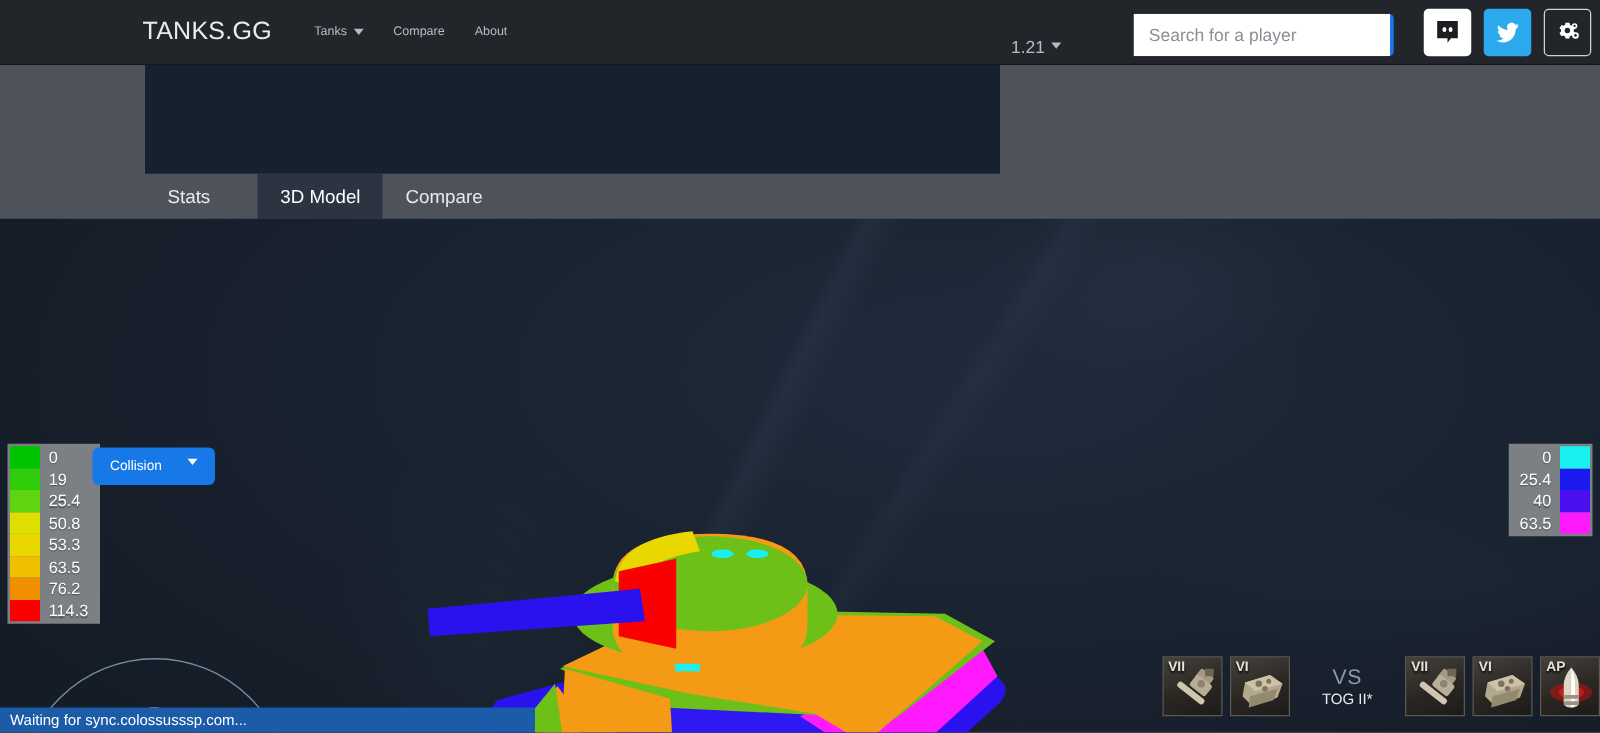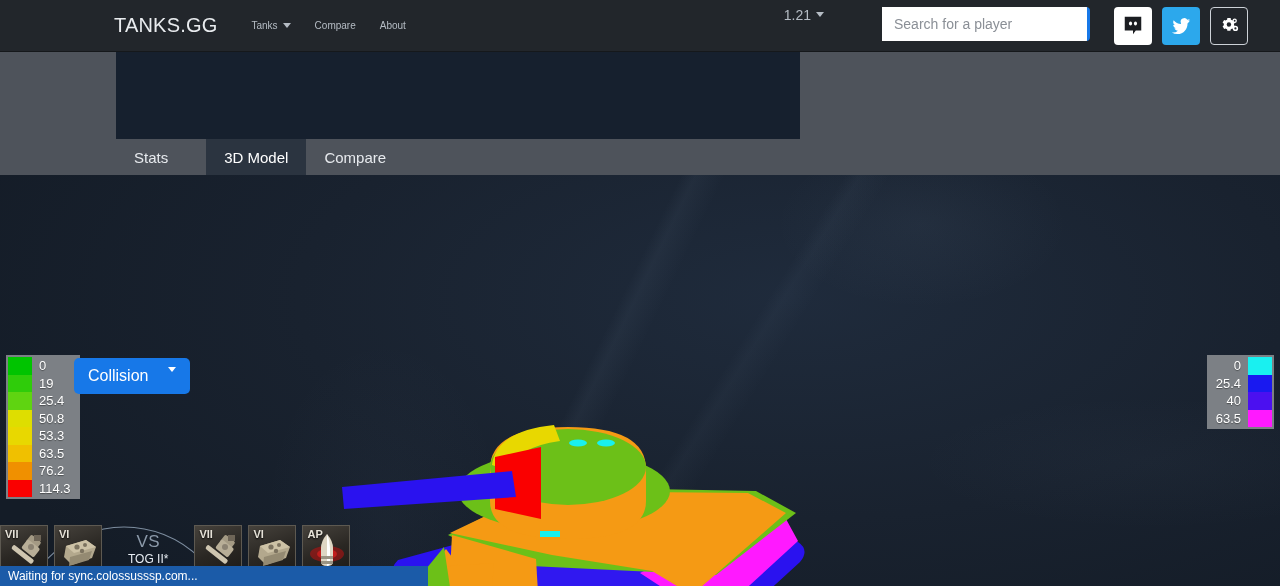--- a/index.html
+++ b/index.html
@@ -35,22 +35,22 @@
     cursor: pointer;
   }
   .caret {
     width: 0; height: 0;
     border-left: 4px solid transparent;
     border-right: 4px solid transparent;
     border-top: 5px solid currentColor;
     display: inline-block;
   }
   .nav-right {
-    margin-left: auto; display: flex; align-items: flex-start;
-    gap: 0; padding-right: 32px;
+    margin-left: auto; display: flex; align-items: flex-end;
+    gap: 0; padding-right: 7px;
   }
   .version {
     color: #b5bcc4; font-size: 14px; margin-right: 18px;
     display: flex; align-items: center; gap: 5px; cursor: pointer;
   }
   .searchbox {
     display: flex; height: 34px; border-radius: 4px; overflow: hidden;
     width: 248px; margin-right: 14px;
   }
   .search-input {
@@ -135,34 +135,34 @@
     text-shadow: 0 1px 1px rgba(0,0,0,.4);
   }
   .legend-left .legend-vals span { justify-content: flex-start; }
   .legend-right .legend-vals span { justify-content: flex-end; }
 
   
   .collision-btn {
     position: absolute; left: 74px; top: 183px;
     background: #1778e8; color: #fff;
     border-radius: 5px; padding: 9px 14px;
-    font-size: 16px; display: flex; align-items: flex-start; gap: 20px;
+    font-size: 11px; display: flex; align-items: flex-start; gap: 20px;
     cursor: pointer; z-index: 12; white-space: nowrap;
   }
 
   
   .compass { position: absolute; left: 12px; top: 348px; width: 225px; height: 225px; z-index: 11; }
 
   
   .tank-svg { position: absolute; left: 340px; top: 170px; z-index: 8; }
 
   
   .modules {
     position: absolute; left: 0; bottom: 0; width: 1280px; height: 74px;
-    display: flex; align-items: center; justify-content: flex-start;
+    display: flex; align-items: center; justify-content: flex-end;
     gap: 0; z-index: 14;
   }
   .mod-group { display: flex; gap: 6px; }
   .mod {
     width: 48px; height: 48px;
     background: linear-gradient(160deg, #46423c 0%, #2a2723 55%, #1d1b18 100%);
     border: 1px solid #5d5951;
     position: relative; cursor: pointer;
   }
   .mod-tier {

